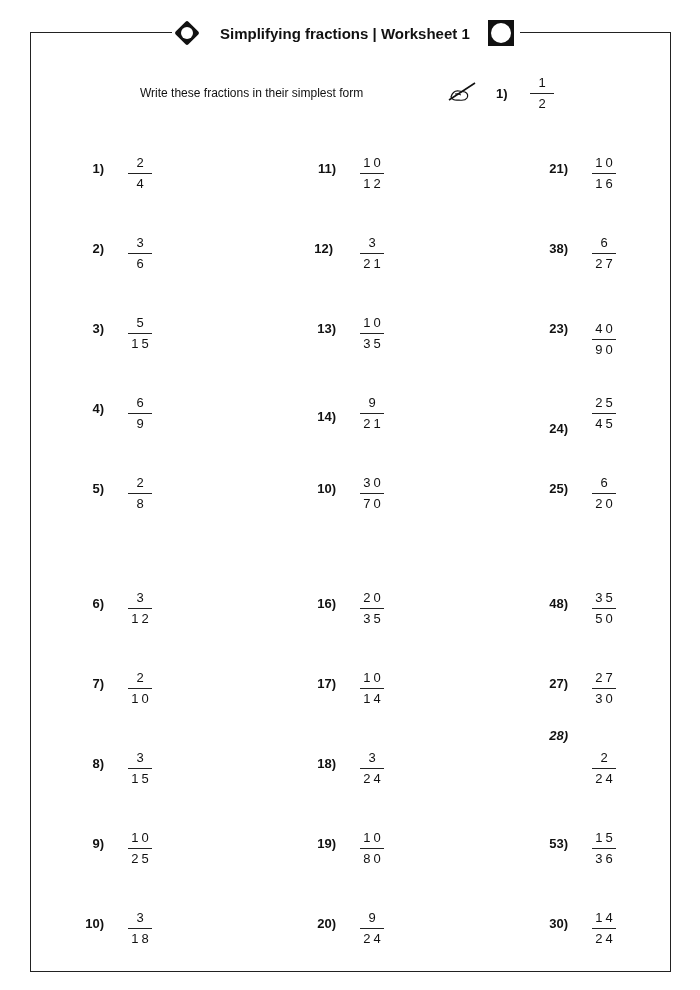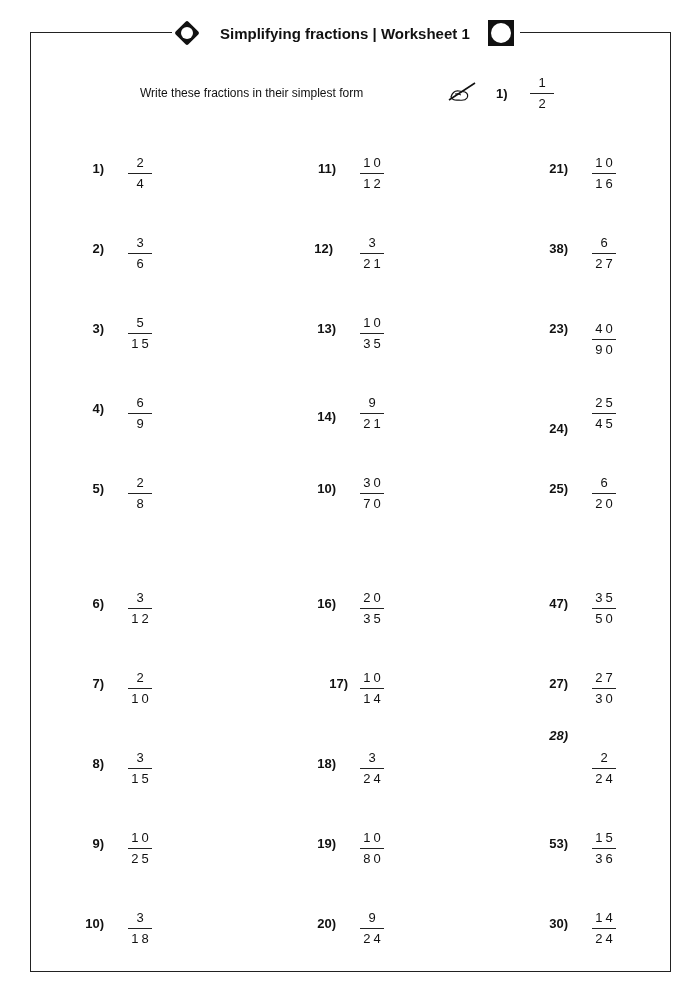--- a/index.html
+++ b/index.html
@@ -143,21 +143,21 @@
       <span class="num">30</span>
       <span class="bar"></span>
       <span class="den">70</span>
     </div>
     <div class="qnum" style="left: 296px; top: 596px;">16)</div>
     <div class="frac" style="left: 360px; top: 590px;">
       <span class="num">20</span>
       <span class="bar"></span>
       <span class="den">35</span>
     </div>
-    <div class="qnum" style="left: 308px; top: 676px;">17)</div>
+    <div class="qnum" style="left: 296px; top: 676px;">17)</div>
     <div class="frac" style="left: 360px; top: 670px;">
       <span class="num">10</span>
       <span class="bar"></span>
       <span class="den">14</span>
     </div>
     <div class="qnum" style="left: 296px; top: 756px;">18)</div>
     <div class="frac" style="left: 360px; top: 750px;">
       <span class="num">3</span>
       <span class="bar"></span>
       <span class="den">24</span>
@@ -197,21 +197,21 @@
       <span class="num">25</span>
       <span class="bar"></span>
       <span class="den">45</span>
     </div>
     <div class="qnum" style="left: 528px; top: 481px;">25)</div>
     <div class="frac" style="left: 592px; top: 475px;">
       <span class="num">6</span>
       <span class="bar"></span>
       <span class="den">20</span>
     </div>
-    <div class="qnum" style="left: 528px; top: 596px;">47)</div>
+    <div class="qnum" style="left: 528px; top: 596px;">48)</div>
     <div class="frac" style="left: 592px; top: 590px;">
       <span class="num">35</span>
       <span class="bar"></span>
       <span class="den">50</span>
     </div>
     <div class="qnum" style="left: 528px; top: 676px;">27)</div>
     <div class="frac" style="left: 592px; top: 670px;">
       <span class="num">27</span>
       <span class="bar"></span>
       <span class="den">30</span>

